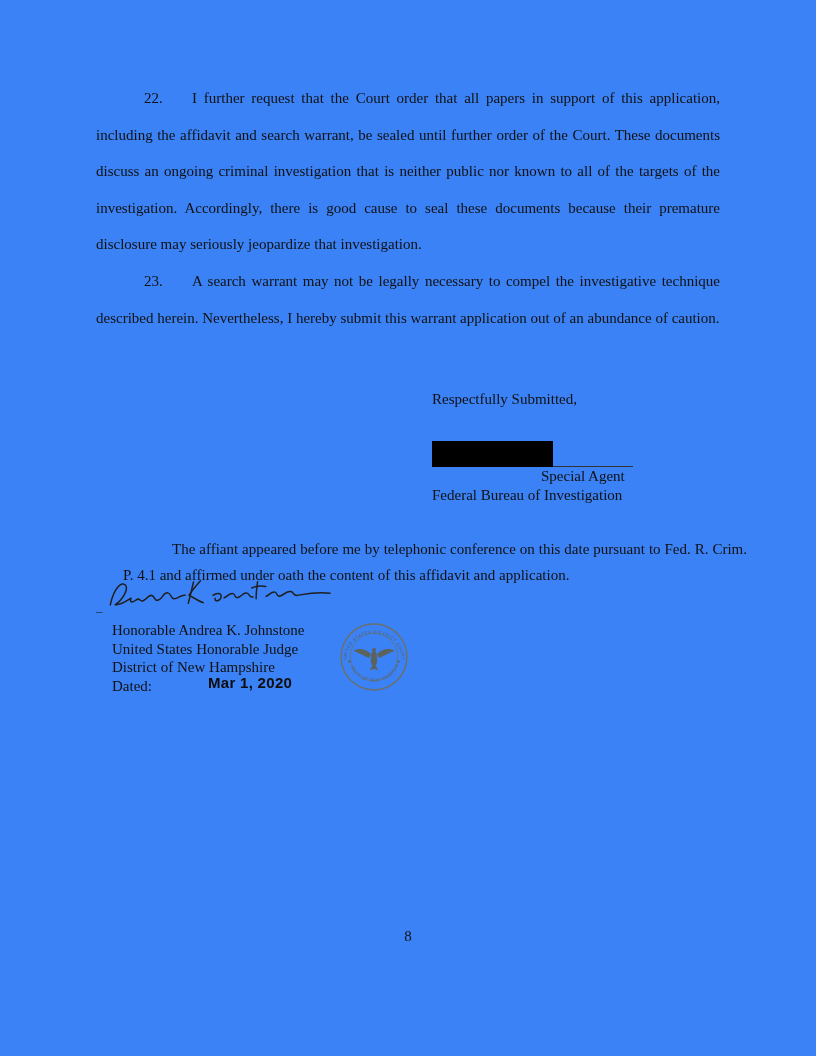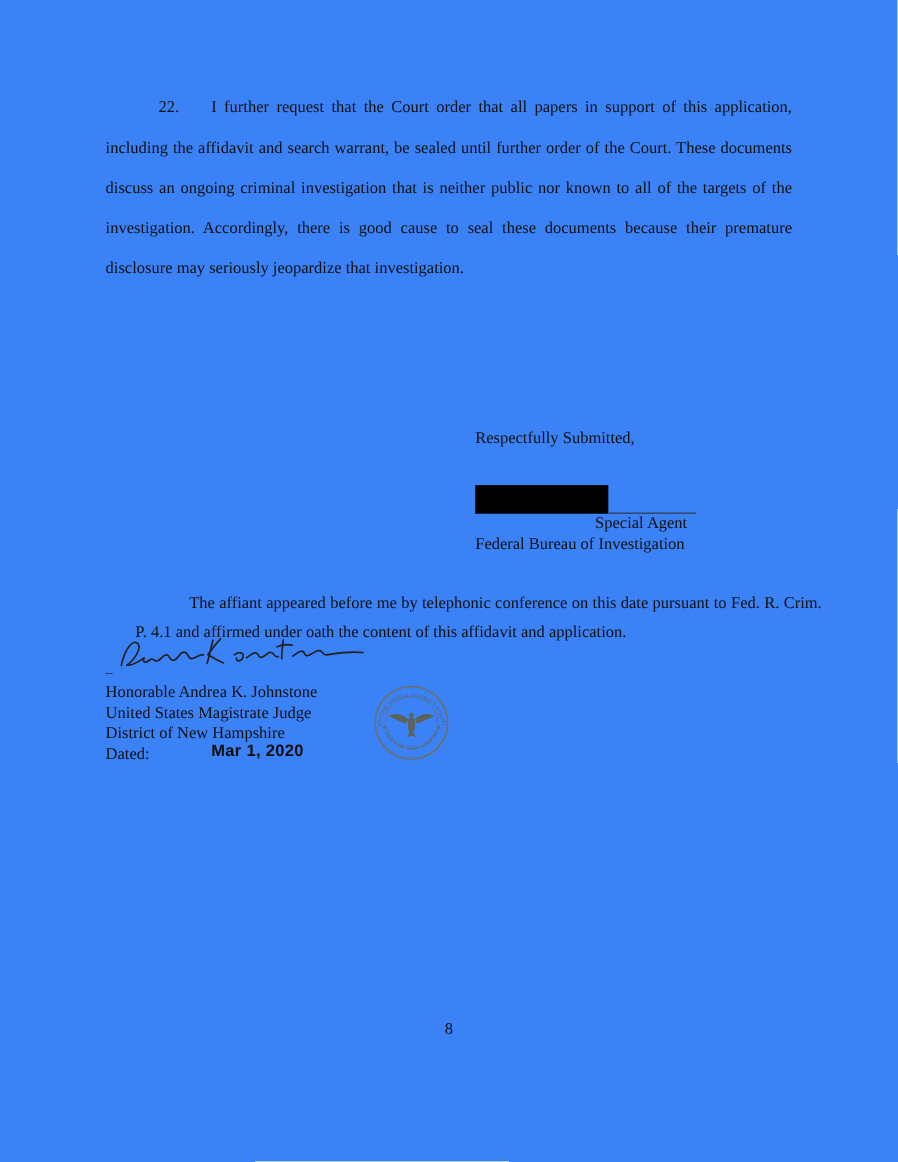--- a/index.html
+++ b/index.html
@@ -28,21 +28,21 @@
   .sig-title { margin-left: 109px; }
 
   .affiant {
     position: absolute; left: 96px; width: 624px; top: 536px;
     font-size: 15px; line-height: 26px; text-align: justify; text-indent: 49px; margin-left: 27px;
   }
 
   .sig-script { position: absolute; left: 106px; top: 573px; transform: rotate(-2deg); }
   .dash-mark { position: absolute; left: 96px; top: 603px; font-size: 13px; color: #222; }
 
-  .judge { position: absolute; left: 96px; top: 621px; font-size: 15px; line-height: 18.6px; }
+  .judge { position: absolute; left: 112px; top: 621px; font-size: 15px; line-height: 18.6px; }
   .dated-row { display: flex; align-items: baseline; gap: 46px; }
   .date-stamp {
     font-family: "Liberation Sans", sans-serif;
     font-weight: bold; font-size: 15px; letter-spacing: 0.3px;
     margin-left: 10px; position: relative; top: -3px; color: #0d0d0d;
   }
 
   .seal { position: absolute; left: 339px; top: 622px; width: 70px; height: 70px; }
   .seal text, .seal textPath {
     font-family: "Liberation Sans", sans-serif;
@@ -52,20 +52,21 @@
 
   .pagenum { position: absolute; left: 0; width: 816px; top: 928px; text-align: center; font-size: 15px; }
 </style>
 </head>
 <body>
 
 <div class="page">
 
   <div class="paras">
     <p class="body-para"><span class="pnum">22.</span><span>I further request that the Court order that all papers in support of this application, including the affidavit and search warrant, be sealed until further order of the Court.  These documents discuss an ongoing criminal investigation that is neither public nor known to all of the targets of the investigation.  Accordingly, there is good cause to seal these documents because their premature disclosure may seriously jeopardize that investigation.</span></p>
+    <p class="body-para"><span class="pnum">23.</span><span>A search warrant may not be legally necessary to compel the investigative technique described herein.  Nevertheless, I hereby submit this warrant application out of an abundance of caution.</span></p>
   </div>
 
   <div class="respect">Respectfully Submitted,</div>
 
   <div class="signoff">
     <div class="sig-row">
       <div class="redaction"></div>
       <div class="sig-line"></div>
     </div>
     <div class="sig-title">Special Agent</div>
@@ -86,21 +87,21 @@
         <path d="M146,16 C151,14 156,14 160,15"></path>
         <path d="M160,25 C164,23 166,20 169,21 C172,22 170,26 174,25 C178,24 181,20 185,21 C188,22 187,25 191,25 C199,24 210,22 224,24"></path>
       </g>
     </svg>
   </div>
 
   <div class="dash-mark">–</div>
 
   <div class="judge">
     <div>Honorable Andrea K. Johnstone</div>
-    <div>United States Magistrate Judge</div>
+    <div>United States Honorable Judge</div>
     <div>District of New Hampshire</div>
     <div class="dated-row">
       <span>Dated:</span>
       <span class="date-stamp">Mar 1, 2020</span>
     </div>
   </div>
 
   <div class="seal">
     <svg width="70" height="70" viewBox="0 0 68 68">
       <circle cx="34" cy="34" r="32" fill="none" stroke="#6a6f6a" stroke-width="1.4"></circle>

